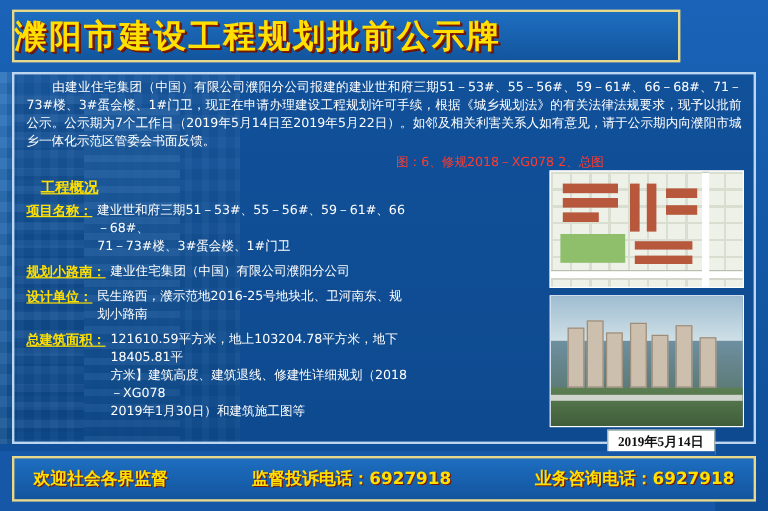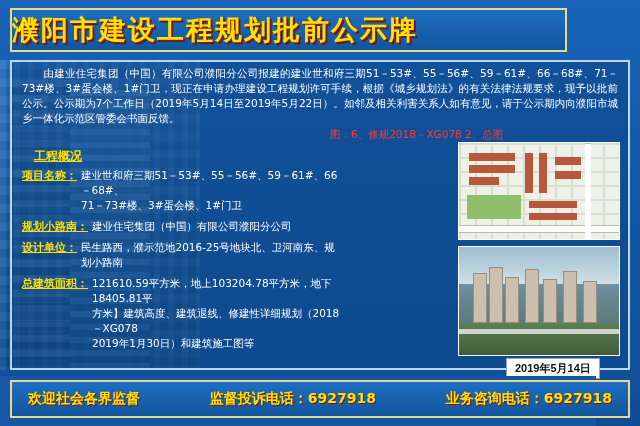--- a/index.html
+++ b/index.html
@@ -125,21 +125,21 @@
   .img-render .twr{position:absolute;background:#cdbfae;border:1px solid #9b8d7c;}
   .img-render .grnd{position:absolute;left:0;bottom:0;width:100%;height:30%;
     background:linear-gradient(180deg,#5d7f53,#3f5d3a);}
   .img-render .road{position:absolute;background:#cfd4cc;}
 
   
   .date-box{
     position:absolute;left:506px;top:358px;
     background:#ffffff;color:#111111;
     font-size:11px;font-weight:bold;
-    font-family:Liberation Sans, sans-serif;
+    font-family:Liberation Serif, serif;
     padding:2px 8px;border:1px solid #9aa;
   }
 
   
   .bottom{
     position:absolute;left:0;top:376px;width:596px;height:50px;
     background:#1657a8;
     display:flex;align-items:center;text-align:right;
   }
   .bottom .inner{

